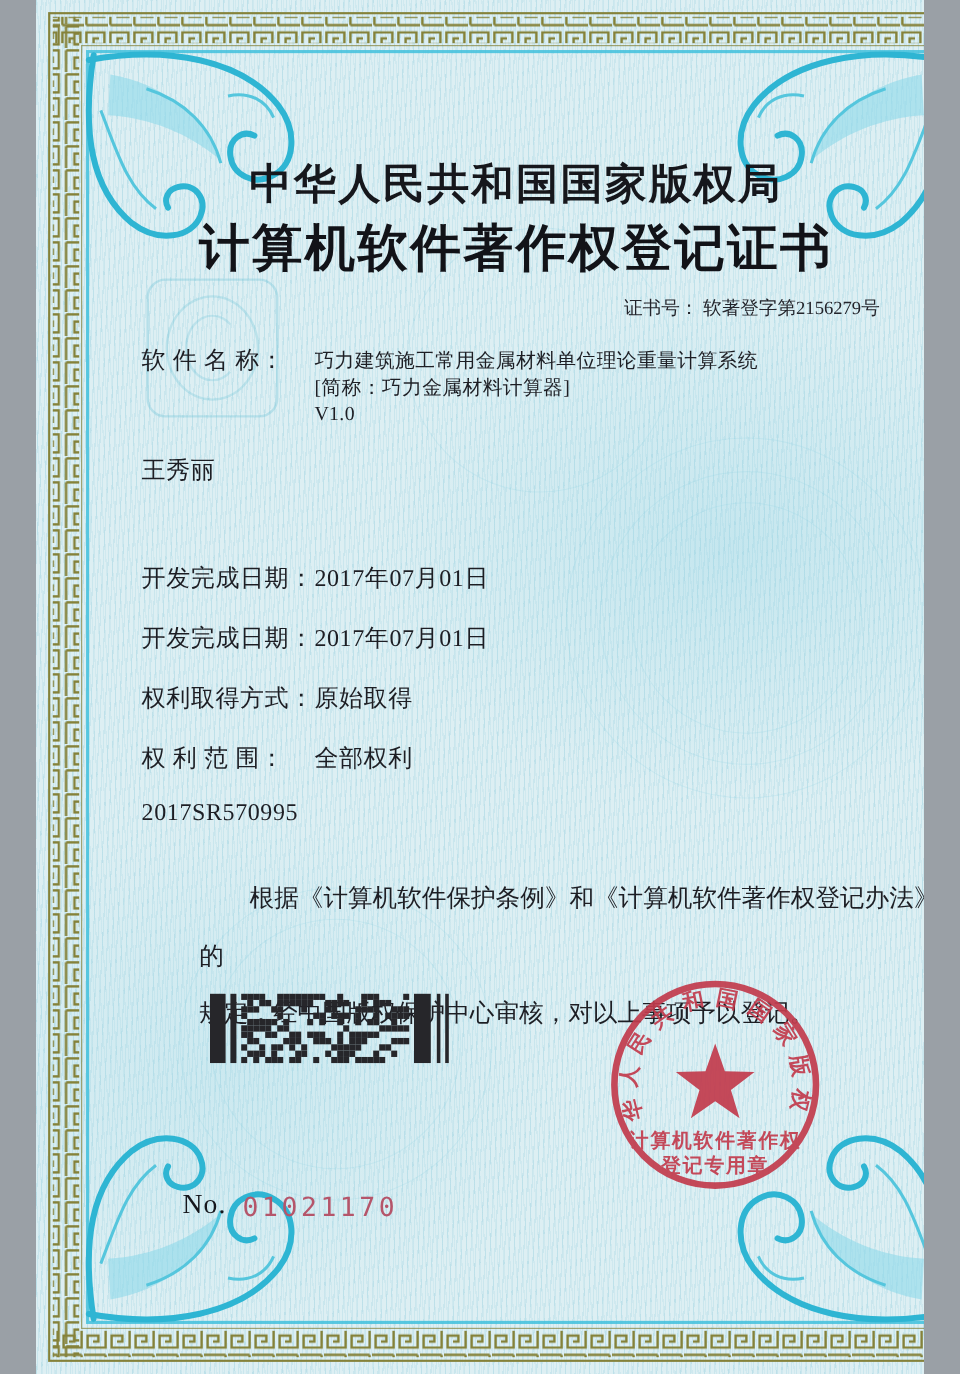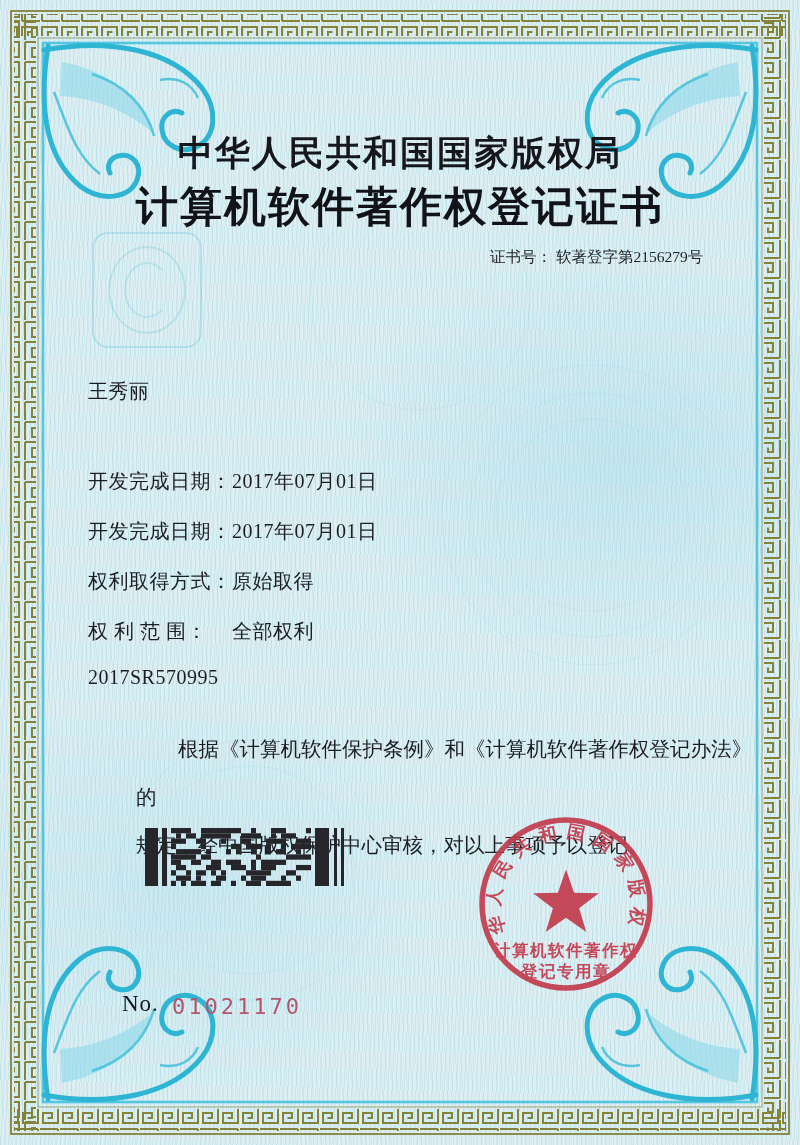--- a/index.html
+++ b/index.html
@@ -1,17 +1,17 @@
 <!DOCTYPE html>
 <html><head>
 <meta charset="utf-8">
 <style>
   html,body{margin:0;padding:0;background:#9aa0a6;}
   .page{
-    position:relative;width:800px;height:1145px;margin:0 auto;overflow:hidden;
+    position:relative;width:740px;height:1145px;margin:0 auto;overflow:hidden;
     font-family:"Liberation Serif","DejaVu Serif",serif;color:#1c1d22;
     background-color:#ddeff3;
     background-image:
       radial-gradient(ellipse 420px 300px at 78% 40%, rgba(140,210,228,.30), rgba(140,210,228,0) 70%),
       radial-gradient(ellipse 380px 300px at 22% 78%, rgba(140,210,228,.22), rgba(140,210,228,0) 70%),
       repeating-linear-gradient(93deg, rgba(70,170,198,.13) 0 1px, rgba(0,0,0,0) 1px 4px),
       repeating-linear-gradient(86deg, rgba(70,170,198,.09) 0 1px, rgba(0,0,0,0) 1px 5px);
   }
   .abs{position:absolute;}
   .border-svg{position:absolute;left:0;top:0;pointer-events:none;}
@@ -86,20 +86,28 @@
     <use href="#cornerScroll" transform="translate(40,1105) scale(1,-1)"></use>
     <use href="#cornerScroll" transform="translate(760,1105) scale(-1,-1)"></use>
   </svg>
 
   <div class="abs emboss"></div>
 
   <div class="abs title1">中华人民共和国国家版权局</div>
   <div class="abs title2">计算机软件著作权登记证书</div>
   <div class="abs certno">证书号：  软著登字第2156279号</div>
 
+  <div class="abs row softname" style="top:287px">
+    <span class="lab">软 件 名 称：</span>
+    <span class="val">
+      <span style="display:block">巧力建筑施工常用金属材料单位理论重量计算系统</span>
+      <span style="display:block">[简称：巧力金属材料计算器]</span>
+      <span style="display:block">V1.0</span>
+    </span>
+  </div>
 
   <div class="abs row" style="top:378px">
     <span class="val">王秀丽</span>
   </div>
 
   <div class="abs row" style="top:468px">
     <span class="lab">开发完成日期：</span>
     <span class="val">2017年07月01日</span>
   </div>
 

